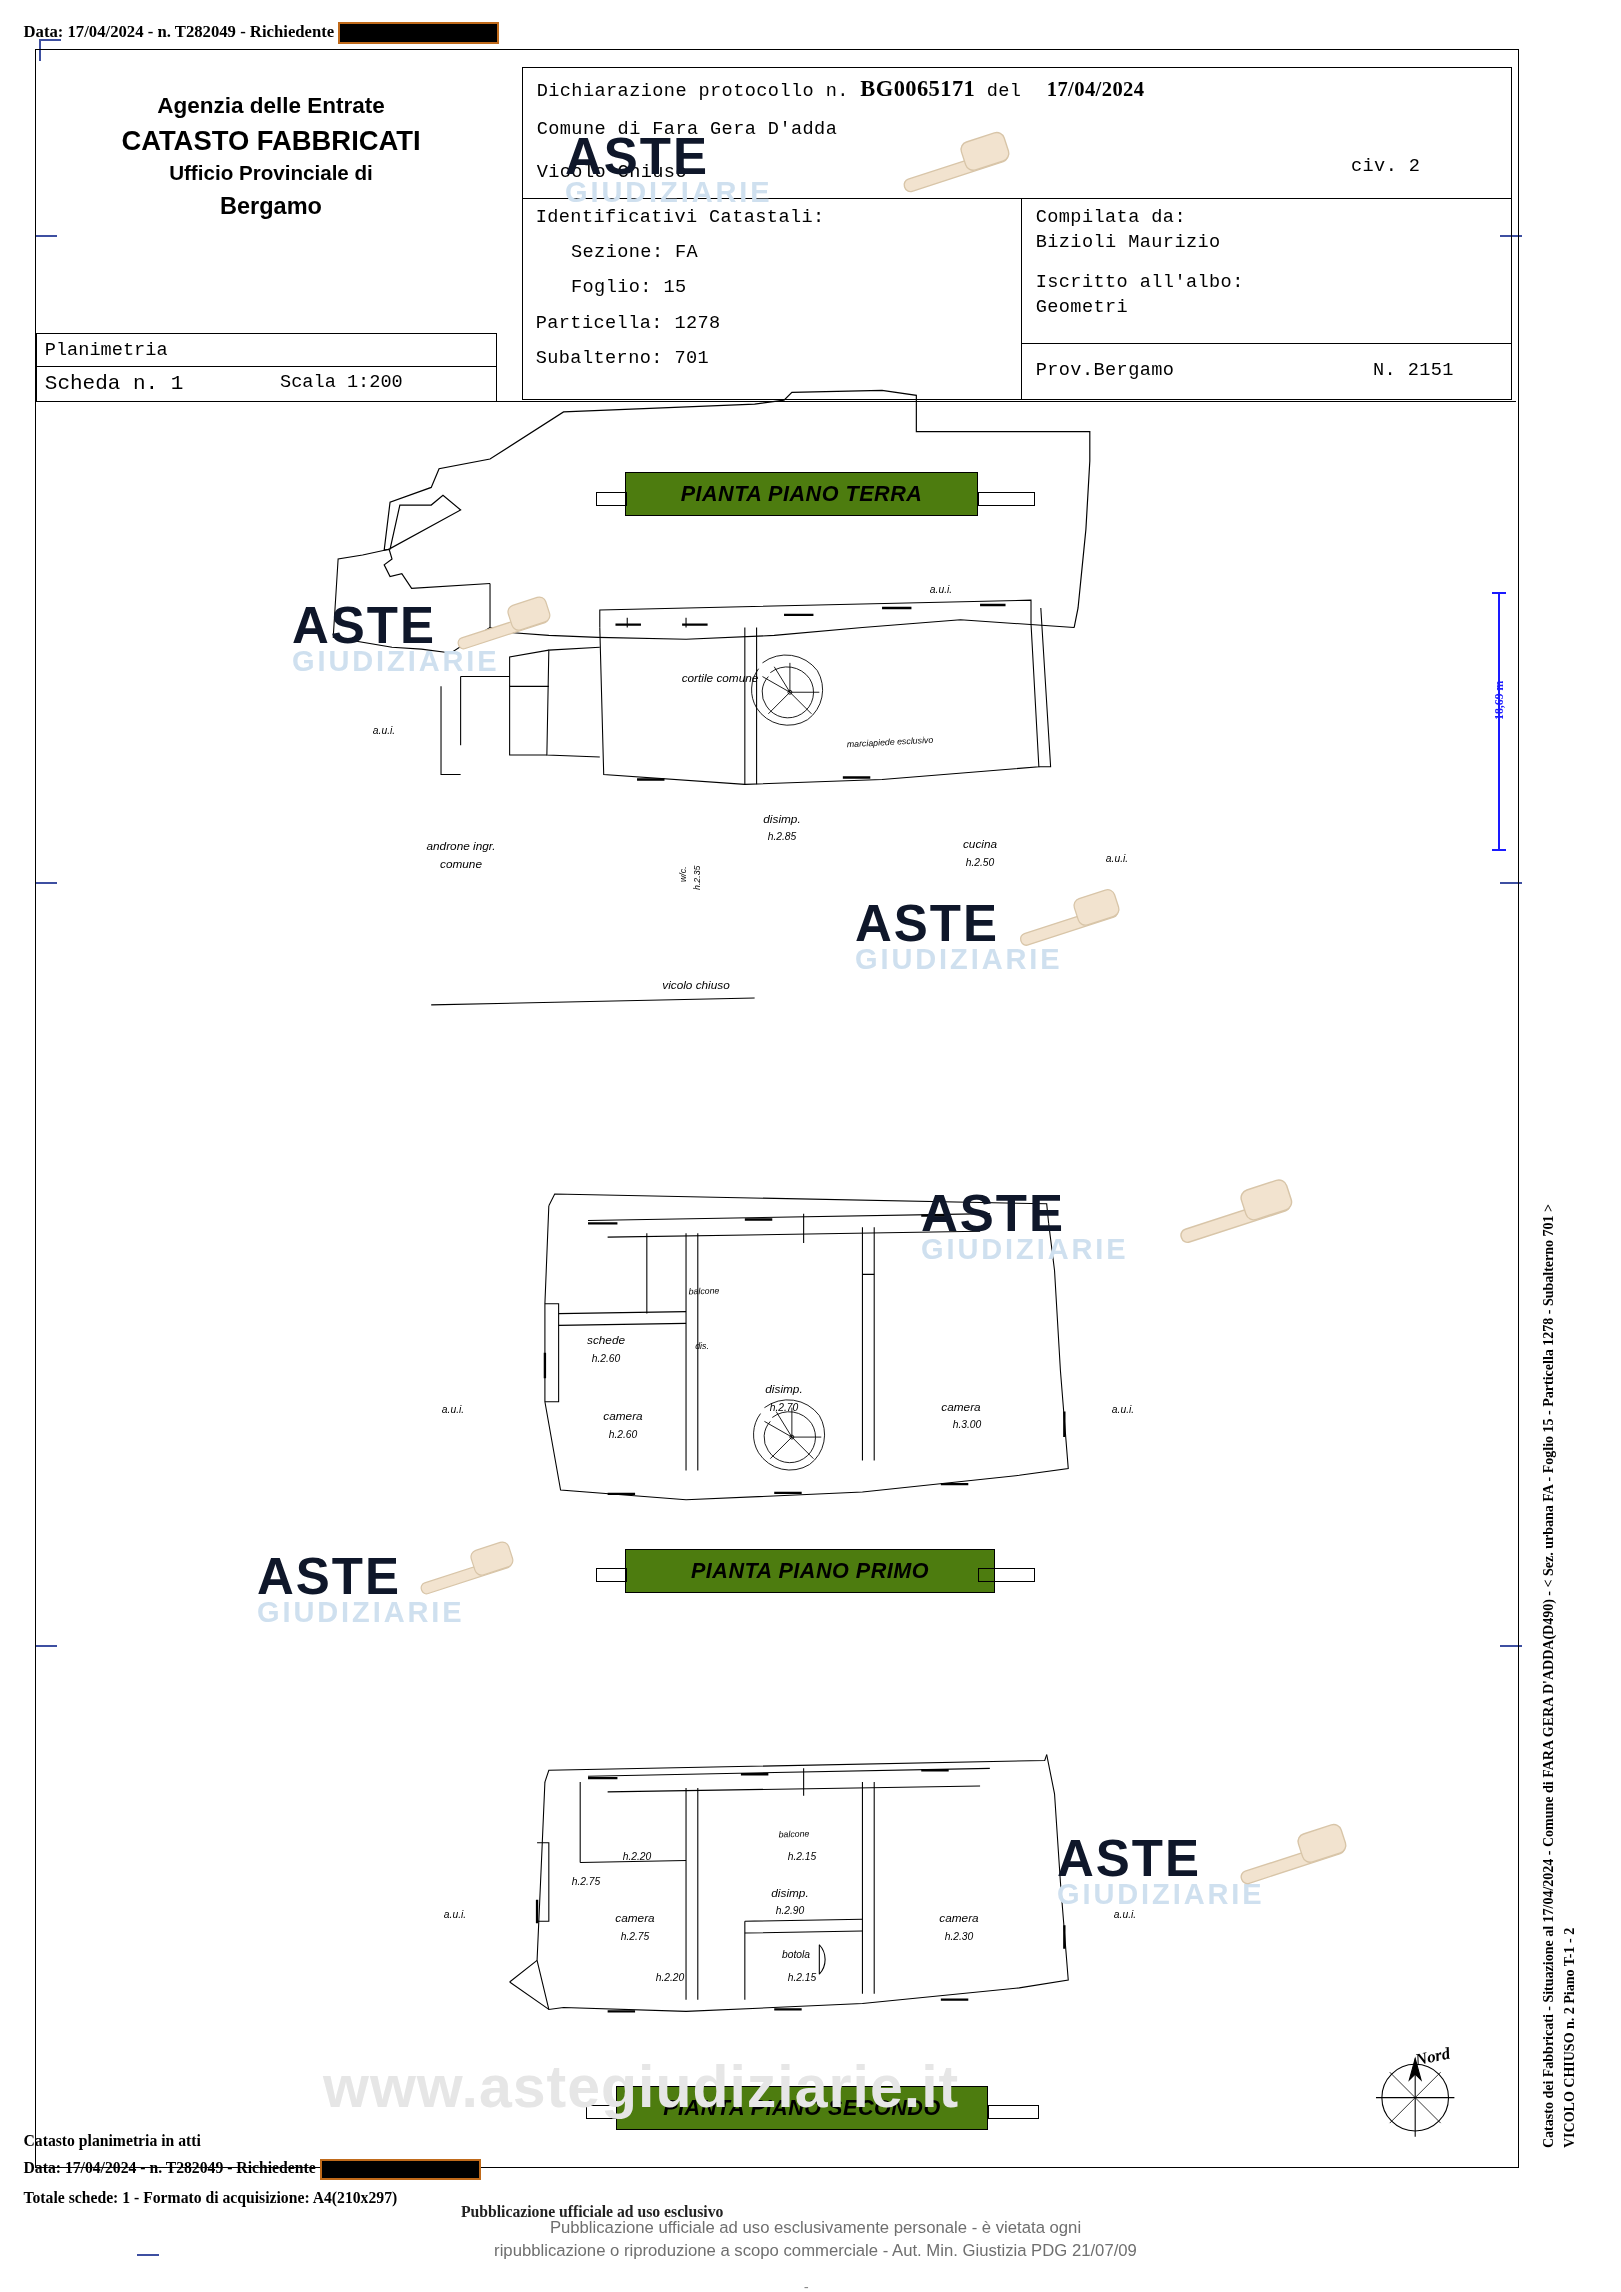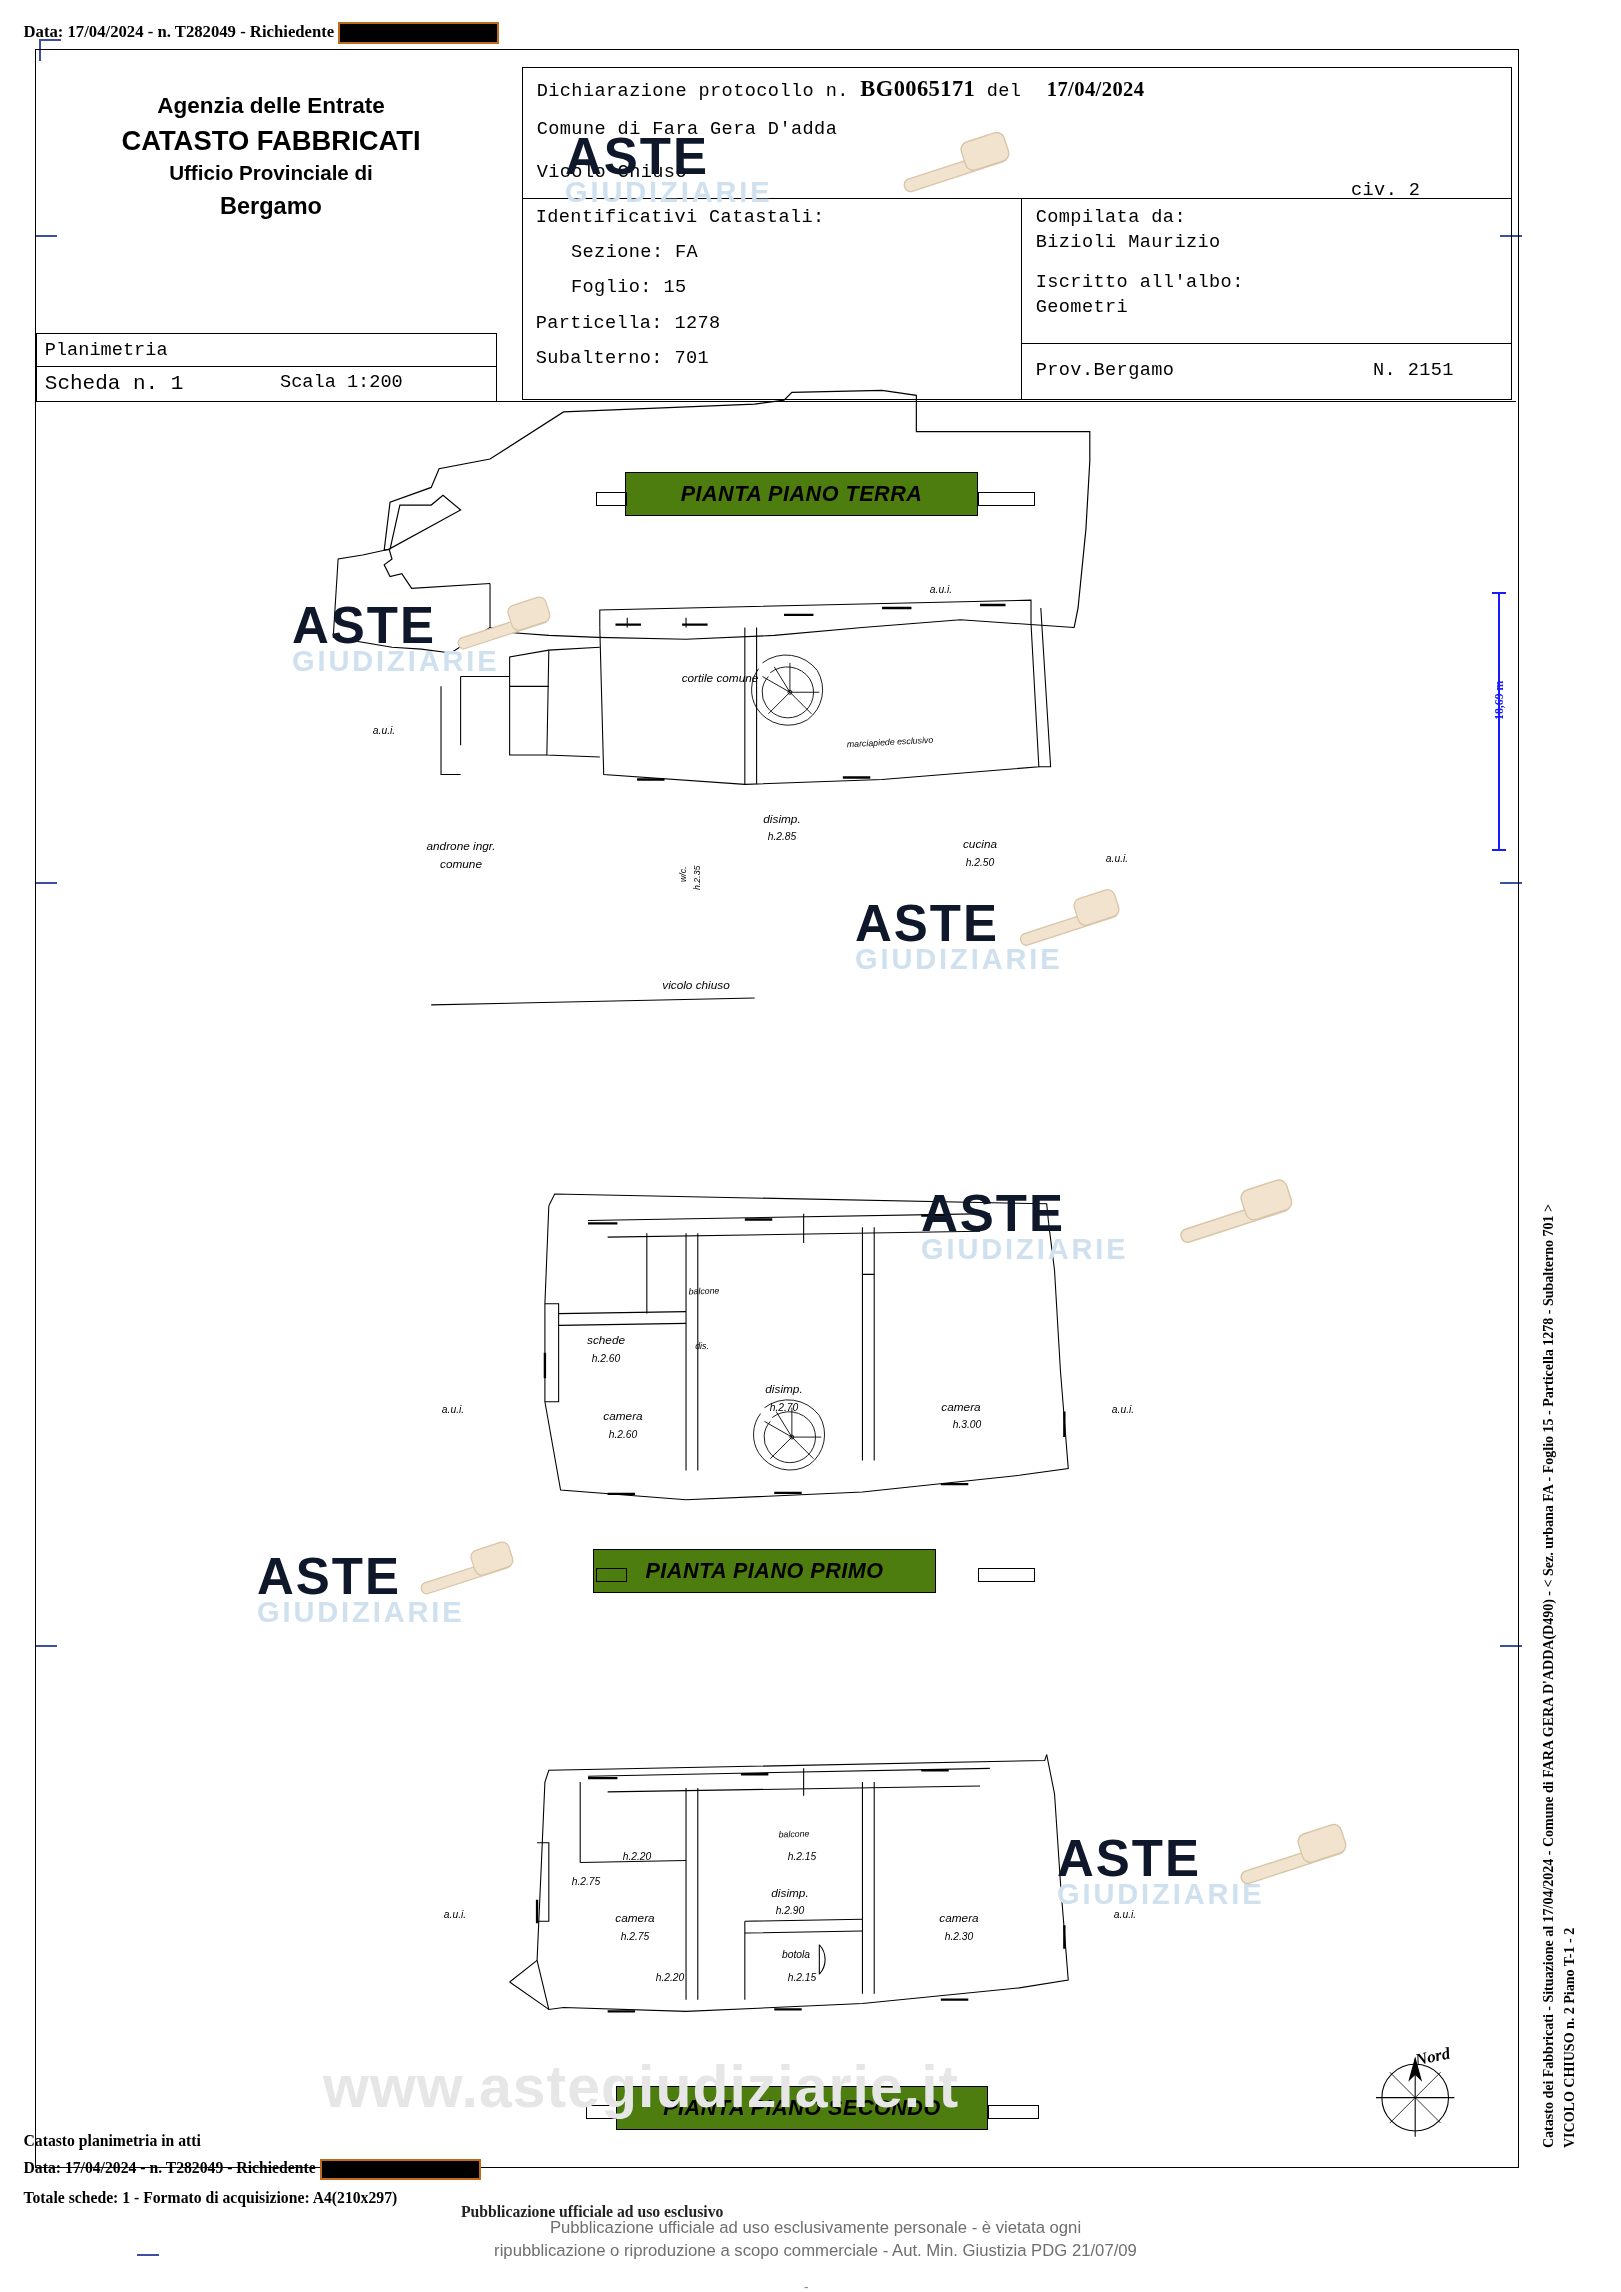--- a/index.html
+++ b/index.html
@@ -115,21 +115,21 @@
 
   <div class="box dich-box">
     <div class="dich-line mono" style="left:13.7px; top:7.8px;">
       <span>Dichiarazione protocollo n.</span>
       <span style="font-family:'Liberation Serif',serif; font-weight:bold; font-size:22.5px;">BG0065171</span>
       <span>del</span>
       <span style="font-family:'Liberation Serif',serif; font-weight:bold; font-size:20.6px; margin-left:13.7px;">17/04/2024</span>
     </div>
     <div class="dich-line mono" style="left:13.7px; top:51px;">Comune di Fara Gera D'adda</div>
     <div class="dich-line mono" style="left:13.7px; top:94px;">Vicolo Chiuso</div>
-    <div class="dich-line mono" style="left:828px; top:112px;">civ. 2</div>
+    <div class="dich-line mono" style="left:828px; top:88px;">civ. 2</div>
   </div>
 
   <div class="id-cell">
     <div class="dich-line mono" style="left:13.7px; top:7.8px;">Identificativi Catastali:</div>
     <div class="dich-line mono" style="left:49px; top:43px;">Sezione: FA</div>
     <div class="dich-line mono" style="left:49px; top:78px;">Foglio: 15</div>
     <div class="dich-line mono" style="left:13.7px; top:114px;">Particella: 1278</div>
     <div class="dich-line mono" style="left:13.7px; top:149px;">Subalterno: 701</div>
   </div>
 
@@ -242,21 +242,21 @@
       <path d="M1444,2100 L1444,2180 M1404,2140 L1484,2140"></path>
       <path d="M1418,2114 L1470,2166 M1470,2114 L1418,2166" stroke-width="0.8"></path>
       <path d="M1444,2100 L1450,2122 L1444,2116 L1438,2122 Z" fill="#000"></path>
     </g>
   </svg>
 
   <div class="plan-title" style="left:625px; top:472px; width:353px;">PIANTA PIANO TERRA</div>
   <div class="hatch" style="left:596px; top:492px; width:29px;"></div>
   <div class="hatch" style="left:978px; top:492px; width:55px;"></div>
 
-  <div class="plan-title" style="left:593px; top:1549px; width:343px;">PIANTA PIANO PRIMO</div>
+  <div class="plan-title" style="left:625px; top:1549px; width:370px;">PIANTA PIANO PRIMO</div>
   <div class="hatch" style="left:596px; top:1568px; width:29px;"></div>
   <div class="hatch" style="left:978px; top:1568px; width:55px;"></div>
 
   <div class="plan-title" style="left:616px; top:2086px; width:372px;">PIANTA PIANO SECONDO</div>
   <div class="hatch" style="left:586px; top:2105px; width:29px;"></div>
   <div class="hatch" style="left:988px; top:2105px; width:49px;"></div>
 
   <div class="lbl c small" style="left:941px; top:584px;">a.u.i.</div>
   <div class="lbl c" style="left:720px; top:671px;">cortile comune</div>
   <div class="lbl c small" style="left:384px; top:725px;">a.u.i.</div>

